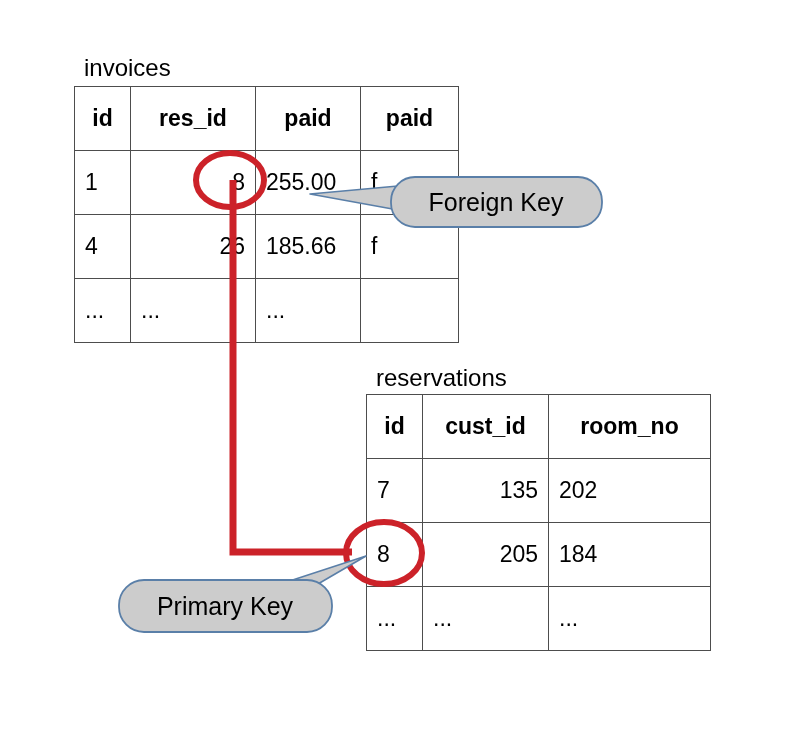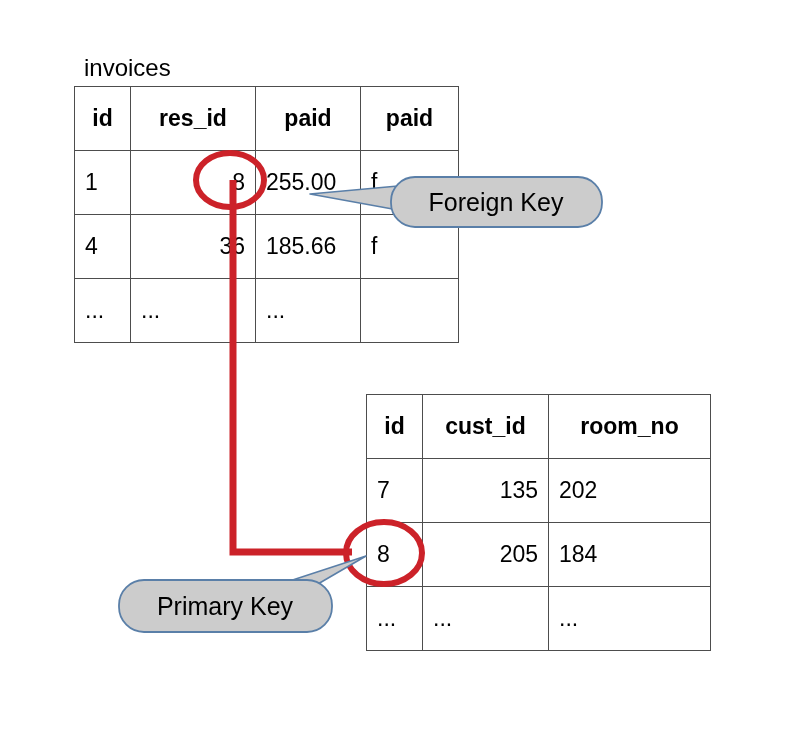--- a/index.html
+++ b/index.html
@@ -106,33 +106,34 @@
     </thead>
     <tbody>
       <tr>
         <td class="cell-left">1</td>
         <td class="cell-right">8</td>
         <td class="cell-center">255.00</td>
         <td class="cell-left">f</td>
       </tr>
       <tr>
         <td class="cell-left">4</td>
-        <td class="cell-right">36</td>
+        <td class="cell-right">26</td>
         <td class="cell-center">185.66</td>
         <td class="cell-left">f</td>
       </tr>
       <tr>
         <td class="cell-left">...</td>
         <td class="cell-left">...</td>
         <td class="cell-left">...</td>
         <td class="cell-left"></td>
       </tr>
     </tbody>
   </table>
 
+  <div class="table-title" id="reservations-title">reservations</div>
 
   <table class="db-table" id="reservations-table">
     <colgroup>
       <col class="c-id">
         <col class="c-cust">
         <col class="c-room">
     </colgroup>
     <thead>
       <tr>
         <th class="cell-left">id</th>

